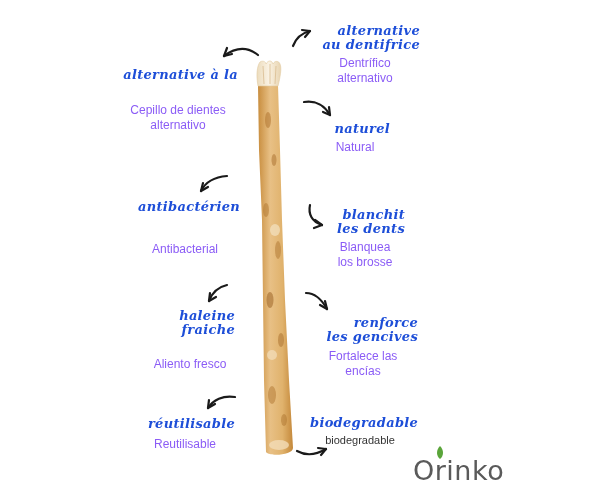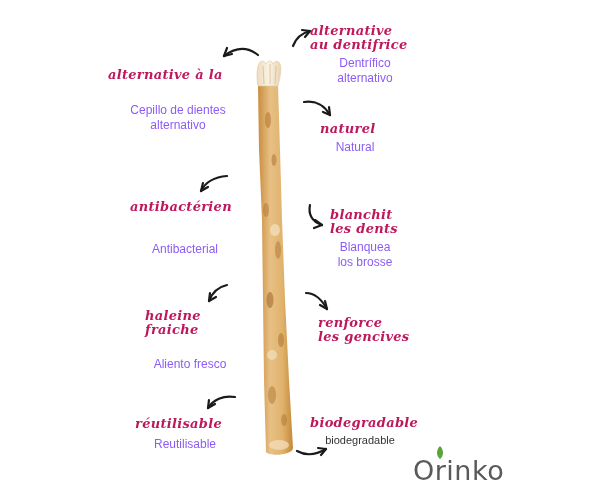--- a/index.html
+++ b/index.html
@@ -3,25 +3,25 @@
   <meta charset="utf-8">
   <style>
     html, body { margin: 0; padding: 0; background: #ffffff; }
     body { width: 600px; height: 495px; position: relative; overflow: hidden; font-family: "Liberation Sans", sans-serif; }
     .canvas { position: absolute; left: 0; top: 0; width: 600px; height: 495px; }
     .fr {
       position: absolute;
       font-family: "DejaVu Serif", serif;
       font-style: italic;
       font-weight: bold;
-      color: #be185d;
+      color: #1d4ed8;
       font-size: 13px;
       line-height: 14px;
       letter-spacing: 0.3px;
-      text-align: left;
+      text-align: right;
     }
     .es {
       position: absolute;
       font-family: "Liberation Sans", sans-serif;
       color: #8b5cf6;
       font-size: 12px;
       line-height: 15px;
       text-align: center;
     }
     .es.light { color: #333; font-size: 11px; }
@@ -163,20 +163,22 @@
   <div class="es" style="left:330px;top:240px;width:70px;">
     <div>Blanquea</div>
     <div>los brosse</div>
   </div>
 
   <div class="fr" style="left:318px;top:316px;width:100px;">
     <div>renforce</div>
     <div>les gencives</div>
   </div>
   <div class="es" style="left:318px;top:349px;width:90px;">
+    <div>Fortalece las</div>
+    <div>encías</div>
   </div>
 
   <div class="fr" style="left:310px;top:416px;width:100px;">
     <div>biodegradable</div>
   </div>
   <div class="es light" style="left:310px;top:433px;width:100px;">
     <div>biodegradable</div>
   </div>
 
   <svg class="leaf" width="10" height="14">

